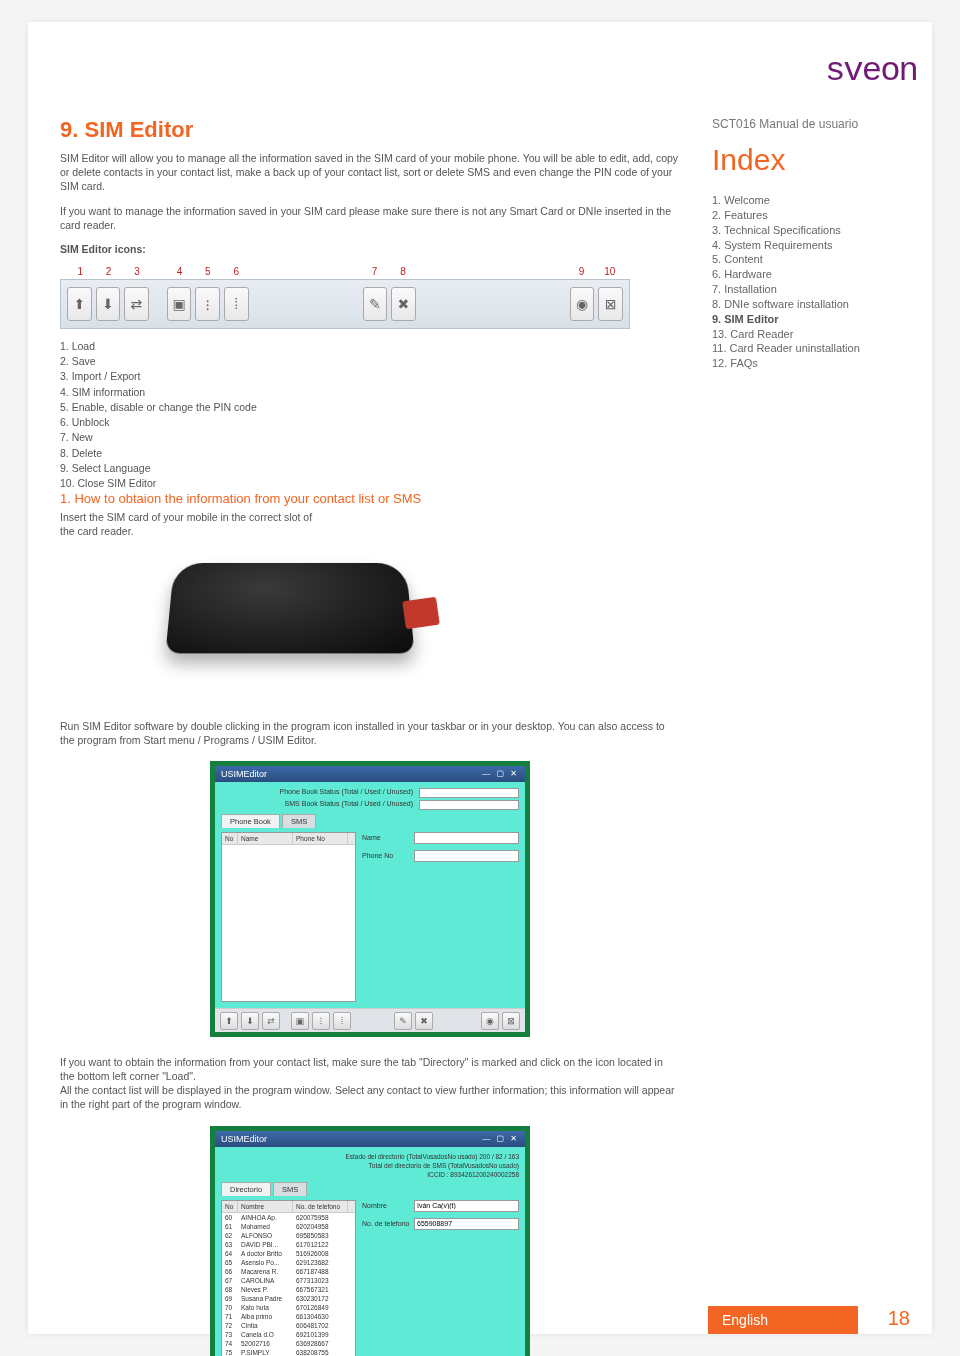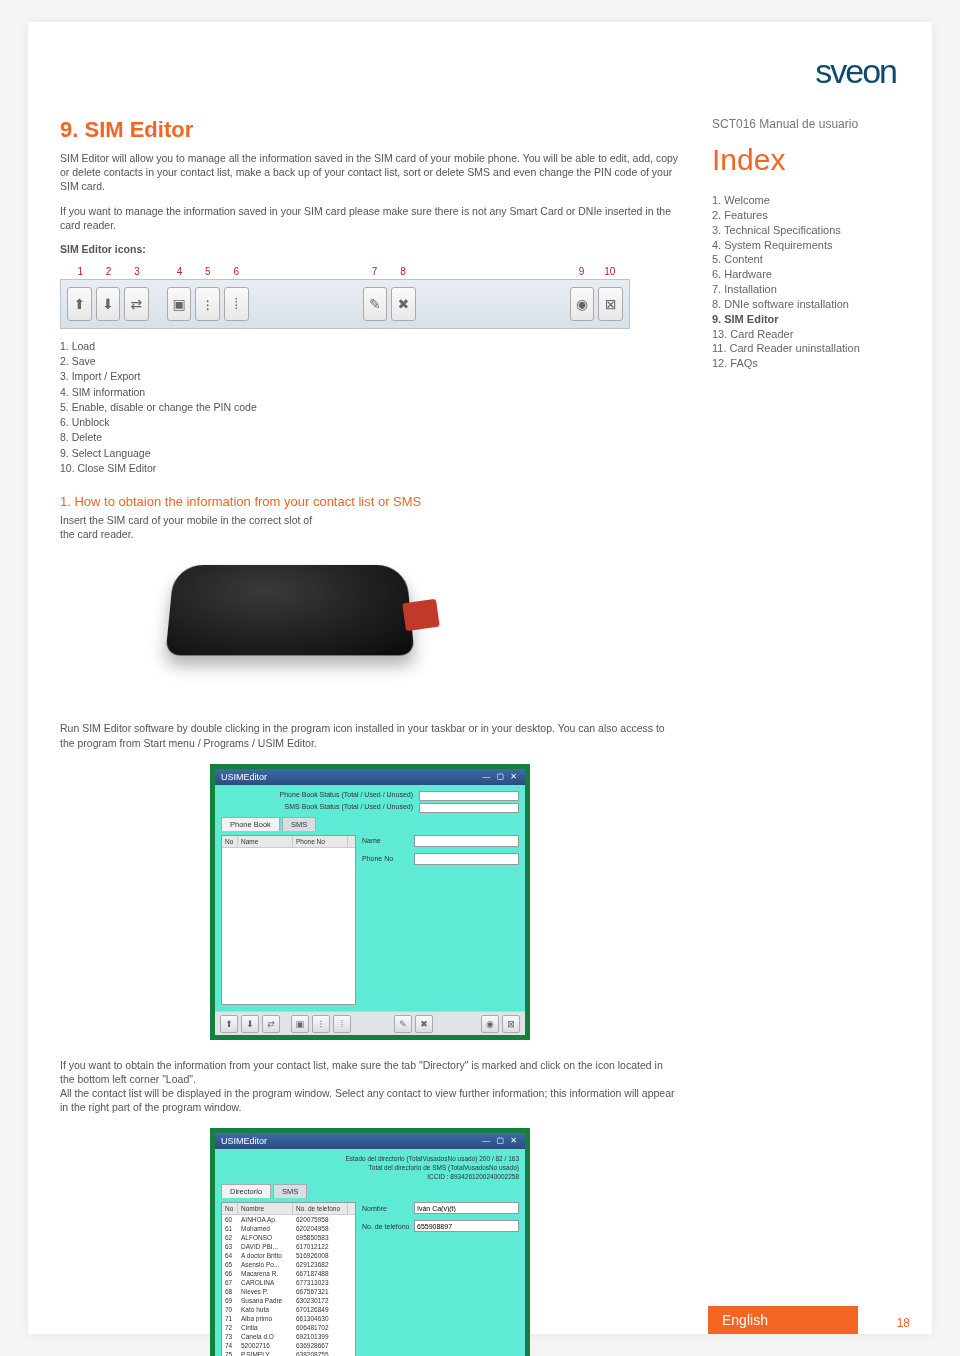--- a/index.html
+++ b/index.html
@@ -16,26 +16,26 @@
     left: 28px;
     top: 22px;
     width: 904px;
     height: 1312px;
     background: #ffffff;
     box-shadow: 0 0 8px rgba(0,0,0,0.08);
   }
   .logo {
     position: absolute;
     top: 30px;
-    right: 36px;
+    right: 15px;
     font-size: 34px;
     font-weight: 300;
     letter-spacing: -2px;
-    color: #0c4a6e;
-    font-family: Liberation Sans, sans-serif;
+    color: #701a75;
+    font-family: Liberation Mono, monospace;
   }
   .main-col {
     position: absolute;
     left: 32px;
     top: 95px;
     width: 620px;
   }
   .h1 {
     color: #f26522;
     font-size: 22px;
@@ -83,21 +83,20 @@
     align-items: center;
     justify-content: center;
   }
   .gap-a { margin-left: 110px; }
   .gap-b { margin-left: 150px; }
   .iglyph { font-size: 14px; color: #666; }
   .icon-list {
     font-size: 10.5px;
     line-height: 1.45;
     color: #555;
-    margin-bottom: 18px;
   }
   .h2 {
     color: #f26522;
     font-size: 13px;
     font-family: "Trebuchet MS", sans-serif;
     margin-bottom: 4px;
   }
   .device-img {
     width: 280px;
     height: 130px;
@@ -203,21 +202,21 @@
     font-family: "Trebuchet MS", sans-serif;
     font-size: 14px;
     display: flex;
     align-items: center;
     padding-left: 14px;
   }
   .footer-page {
     position: absolute;
     right: 22px;
     bottom: 4px;
-    font-size: 12px;
+    font-size: 20px;
     color: #f26522;
     font-family: "Trebuchet MS", sans-serif;
   }
 </style>
 </head>
 <body>
 
 <div class="page">
 
   <div class="logo">sveon</div>
@@ -292,20 +291,21 @@
         </div>
     </div>
 
     <div class="icon-list" id="icon-legend">
         <div>1. Load</div>
         <div>2. Save</div>
         <div>3. Import / Export</div>
         <div>4. SIM information</div>
         <div>5. Enable, disable or change the PIN code</div>
         <div>6. Unblock</div>
+        <div>7. New</div>
         <div>8. Delete</div>
         <div>9. Select Language</div>
         <div>10. Close SIM Editor</div>
       </div>
 
     <div class="h2">1. How to obtaion the information from your contact list or SMS</div>
     <div class="body-text" style="width:300px;white-space:pre-line">Insert the SIM card of your mobile in the correct slot of
 the card reader.</div>
 
     <div class="device-img">

